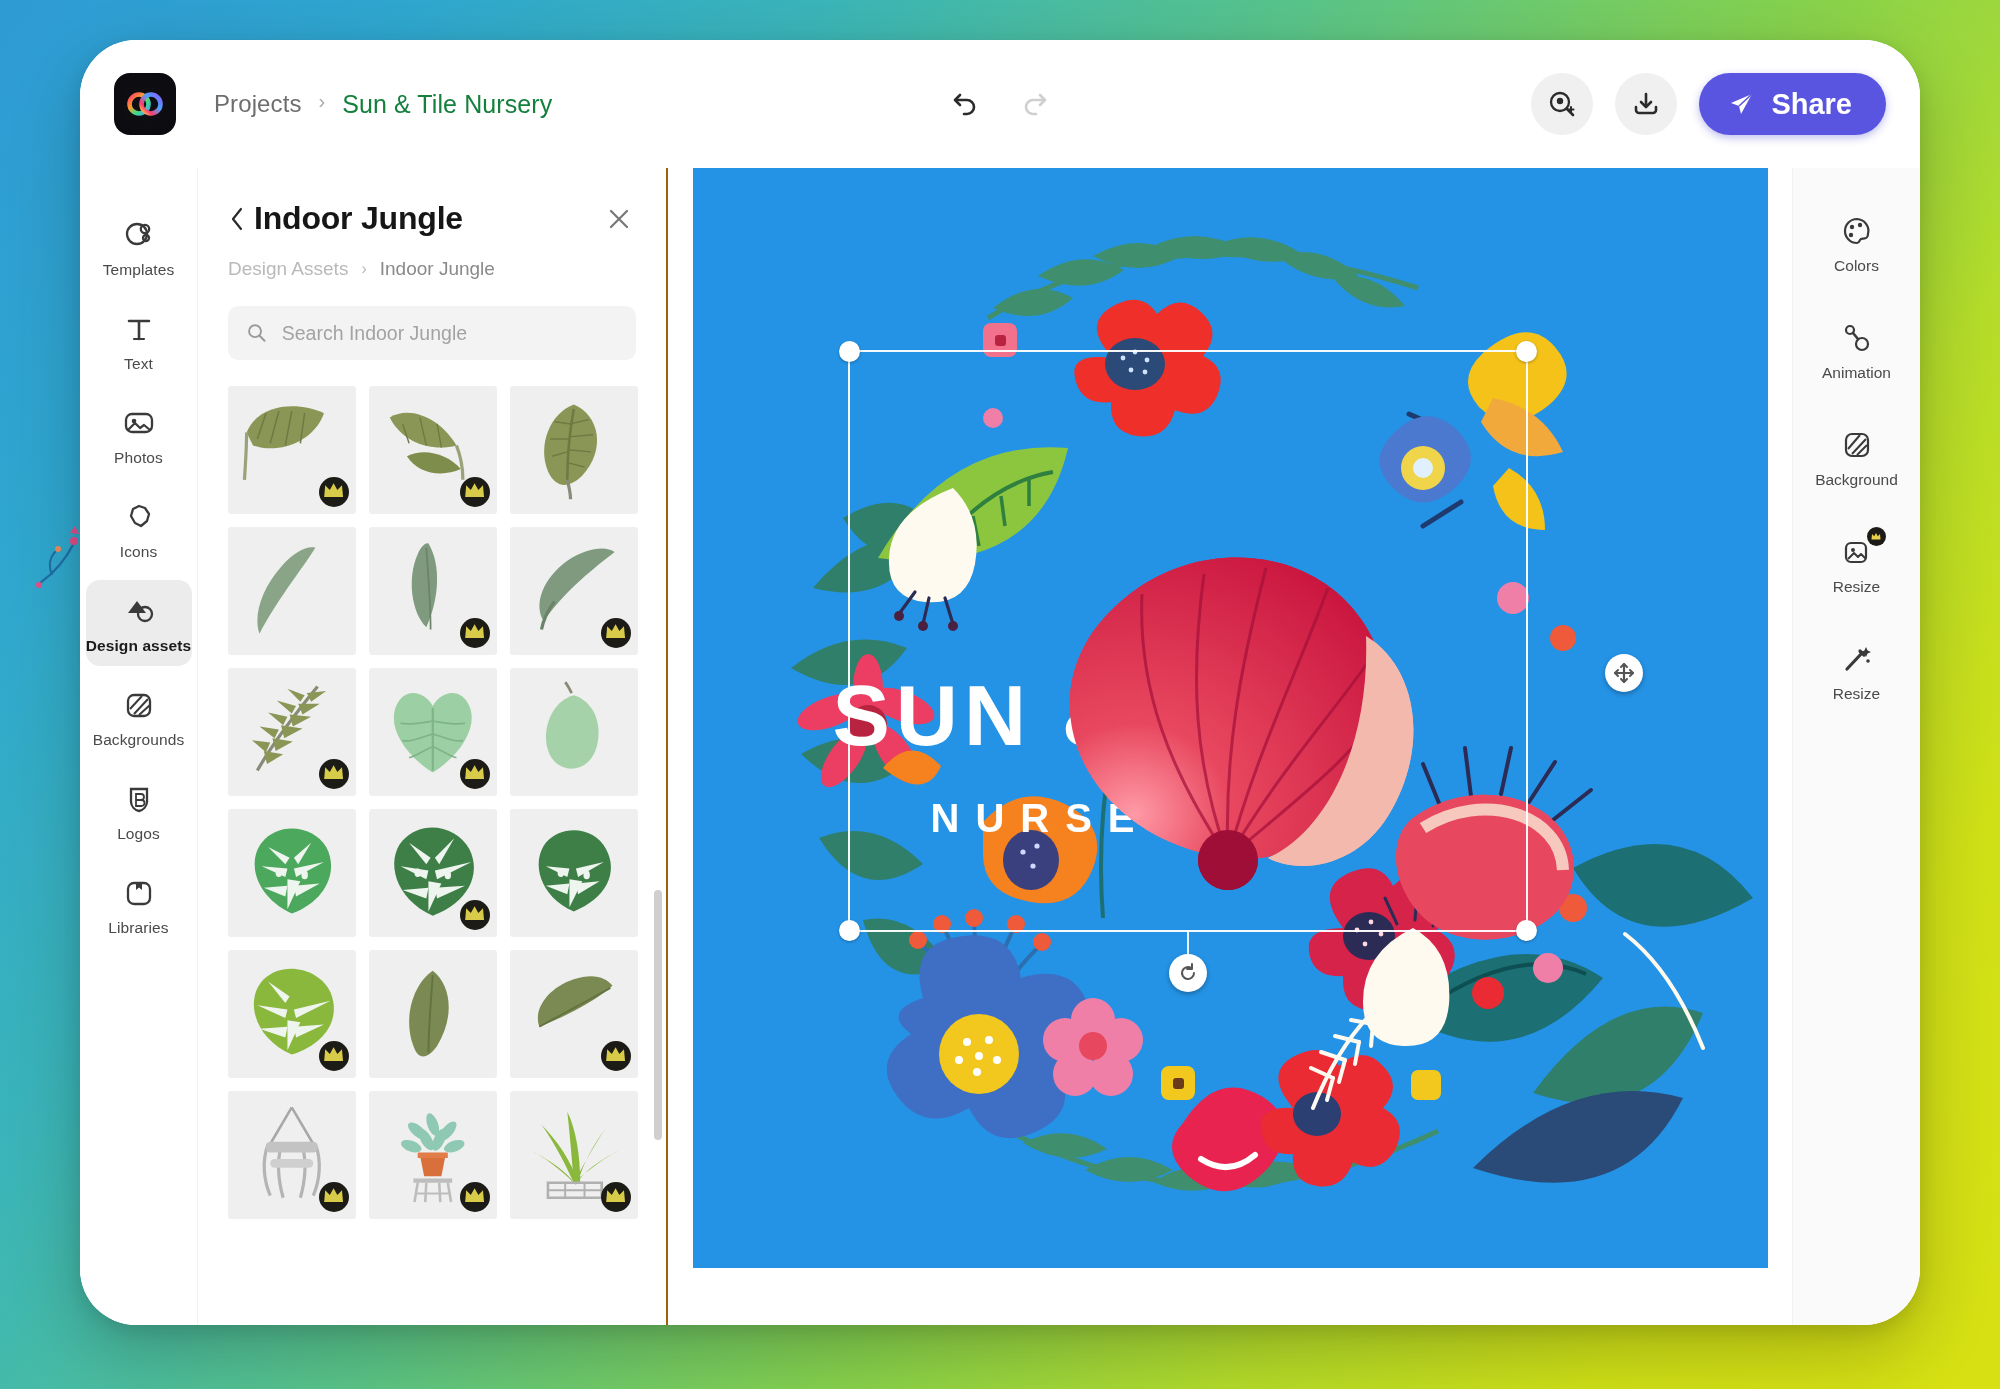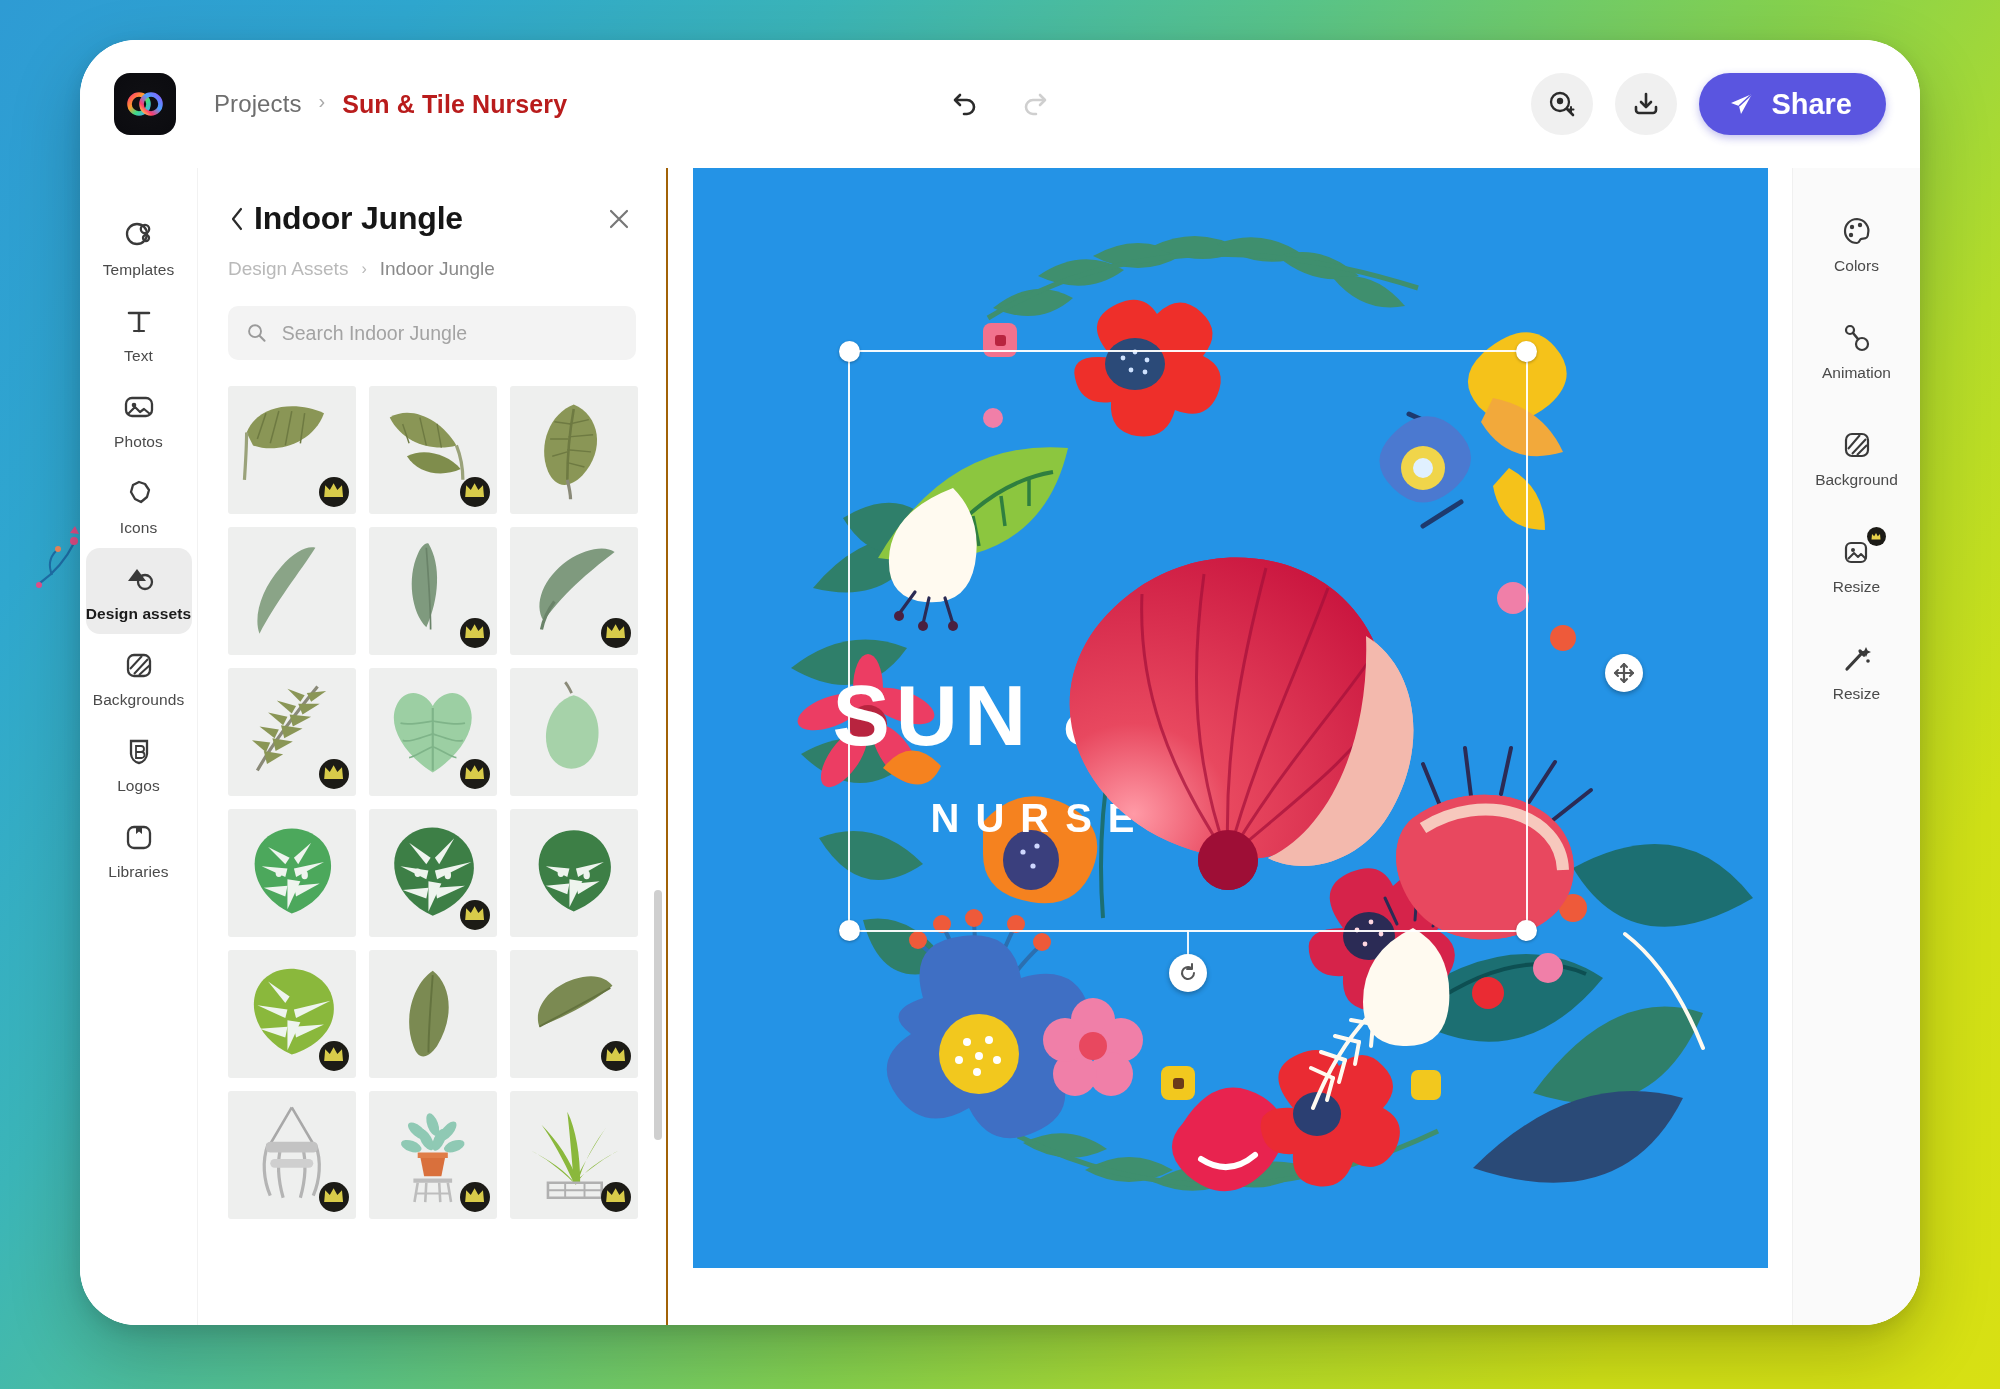--- a/index.html
+++ b/index.html
@@ -44,21 +44,21 @@
   }
   #brand-logo {
     width: 62px; height: 62px; border-radius: 16px;
     background: radial-gradient(circle at 50% 50%, #101014 0%, #0b0b0f 100%);
     display: flex; align-items: center; justify-content: center;
     flex: 0 0 auto;
   }
   .bc { display: flex; align-items: flex-start; margin-left: 38px; gap: 17px; }
   .bc-link { font-size: 24px; color: #6e6e6e; letter-spacing: .1px; }
   .bc-sep { font-size: 20px; color: #a9a9a9; }
-  .bc-cur { font-size: 25px; color: #b91c1c; font-weight: 700; letter-spacing: .1px; }
+  .bc-cur { font-size: 25px; color: #15803d; font-weight: 400; letter-spacing: .1px; }
 
   #history {
     position: absolute; left: 50%; transform: translateX(-50%);
     display: flex; align-items: center; gap: 32px;
   }
   .hist-btn { width: 42px; height: 42px; display: flex; align-items: center; justify-content: center; }
 
   #top-right {
     margin-left: auto; display: flex; align-items: center; gap: 22px;
   }
@@ -76,21 +76,21 @@
     box-shadow: 0 3px 8px rgba(60,55,200,.32);
   }
 
   
   #body { flex: 1 1 auto; display: flex; min-height: 0; }
 
   
   #left-rail {
     width: 118px; flex: 0 0 118px; background: #fff;
     padding-top: 36px;
-    display: flex; flex-direction: column; align-items: center; 
+    display: flex; flex-direction: column; align-items: center; gap: 8px;
     border-right: 1px solid #f2f2f2;
   }
   .rail-item {
     width: 106px; padding: 13px 0 11px;
     display: flex; flex-direction: column; align-items: center; gap: 8px;
     border-radius: 14px;
     position: relative;
   }
   .rail-item.active { background: #ececec; }
   .rail-label { font-size: 15.5px; color: #4a4a4a; letter-spacing: .1px; white-space: nowrap; }

